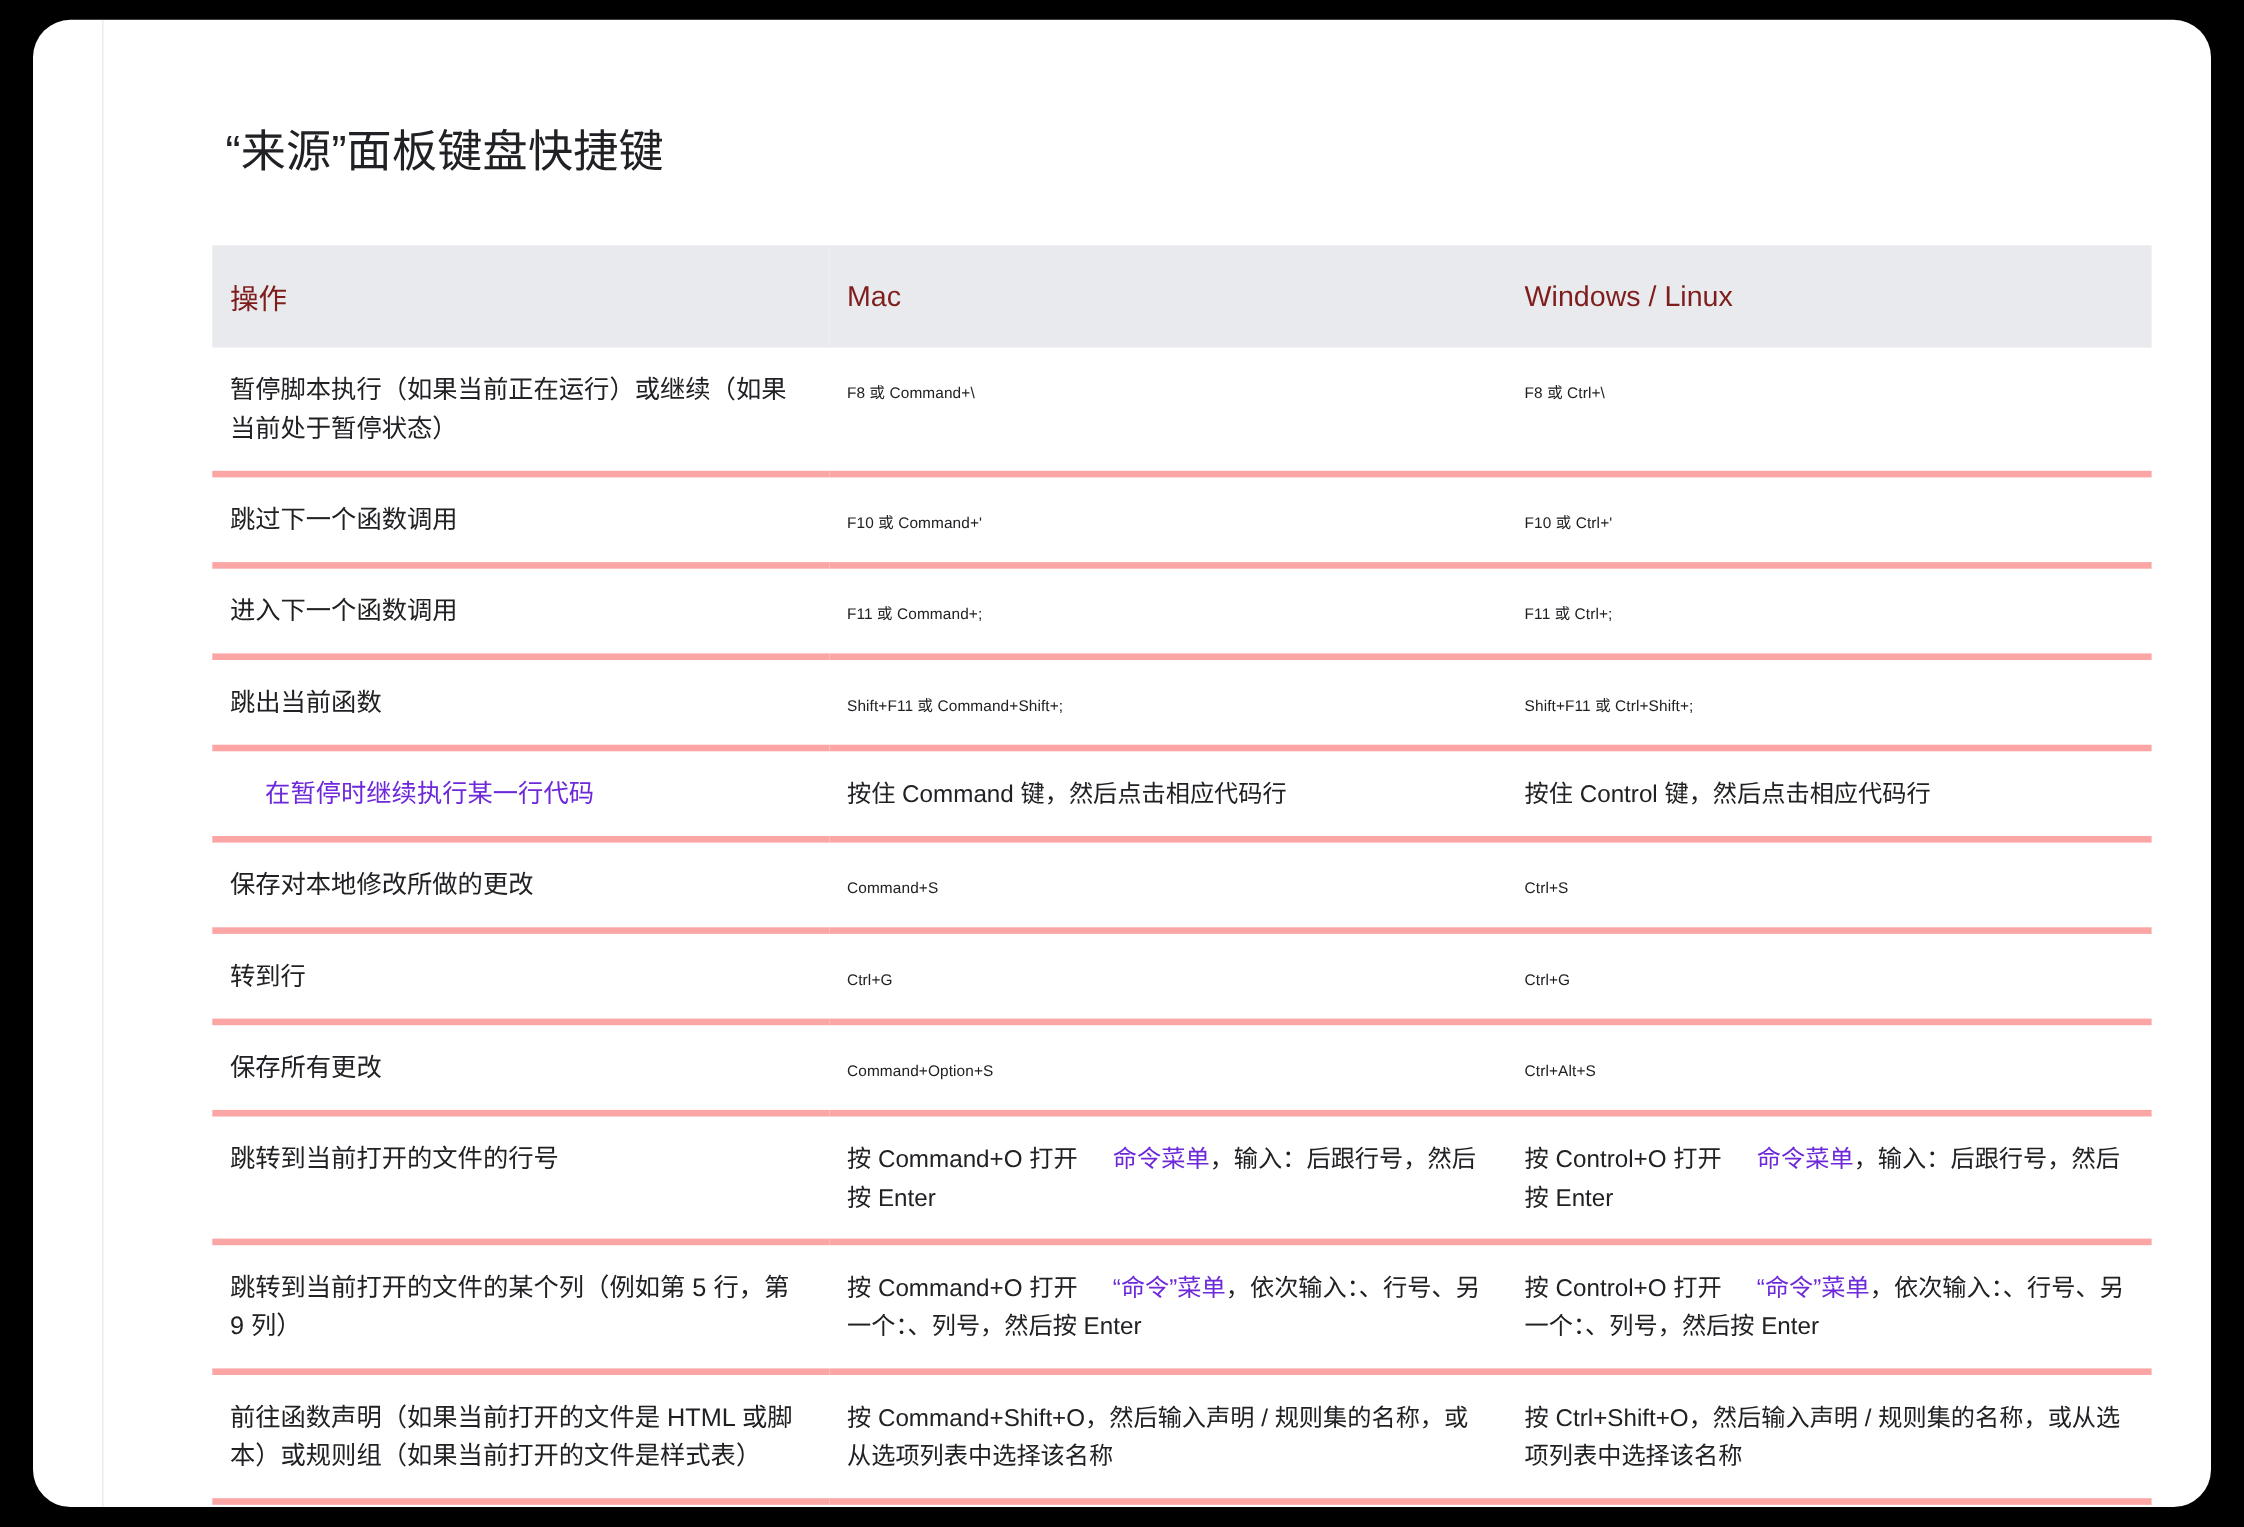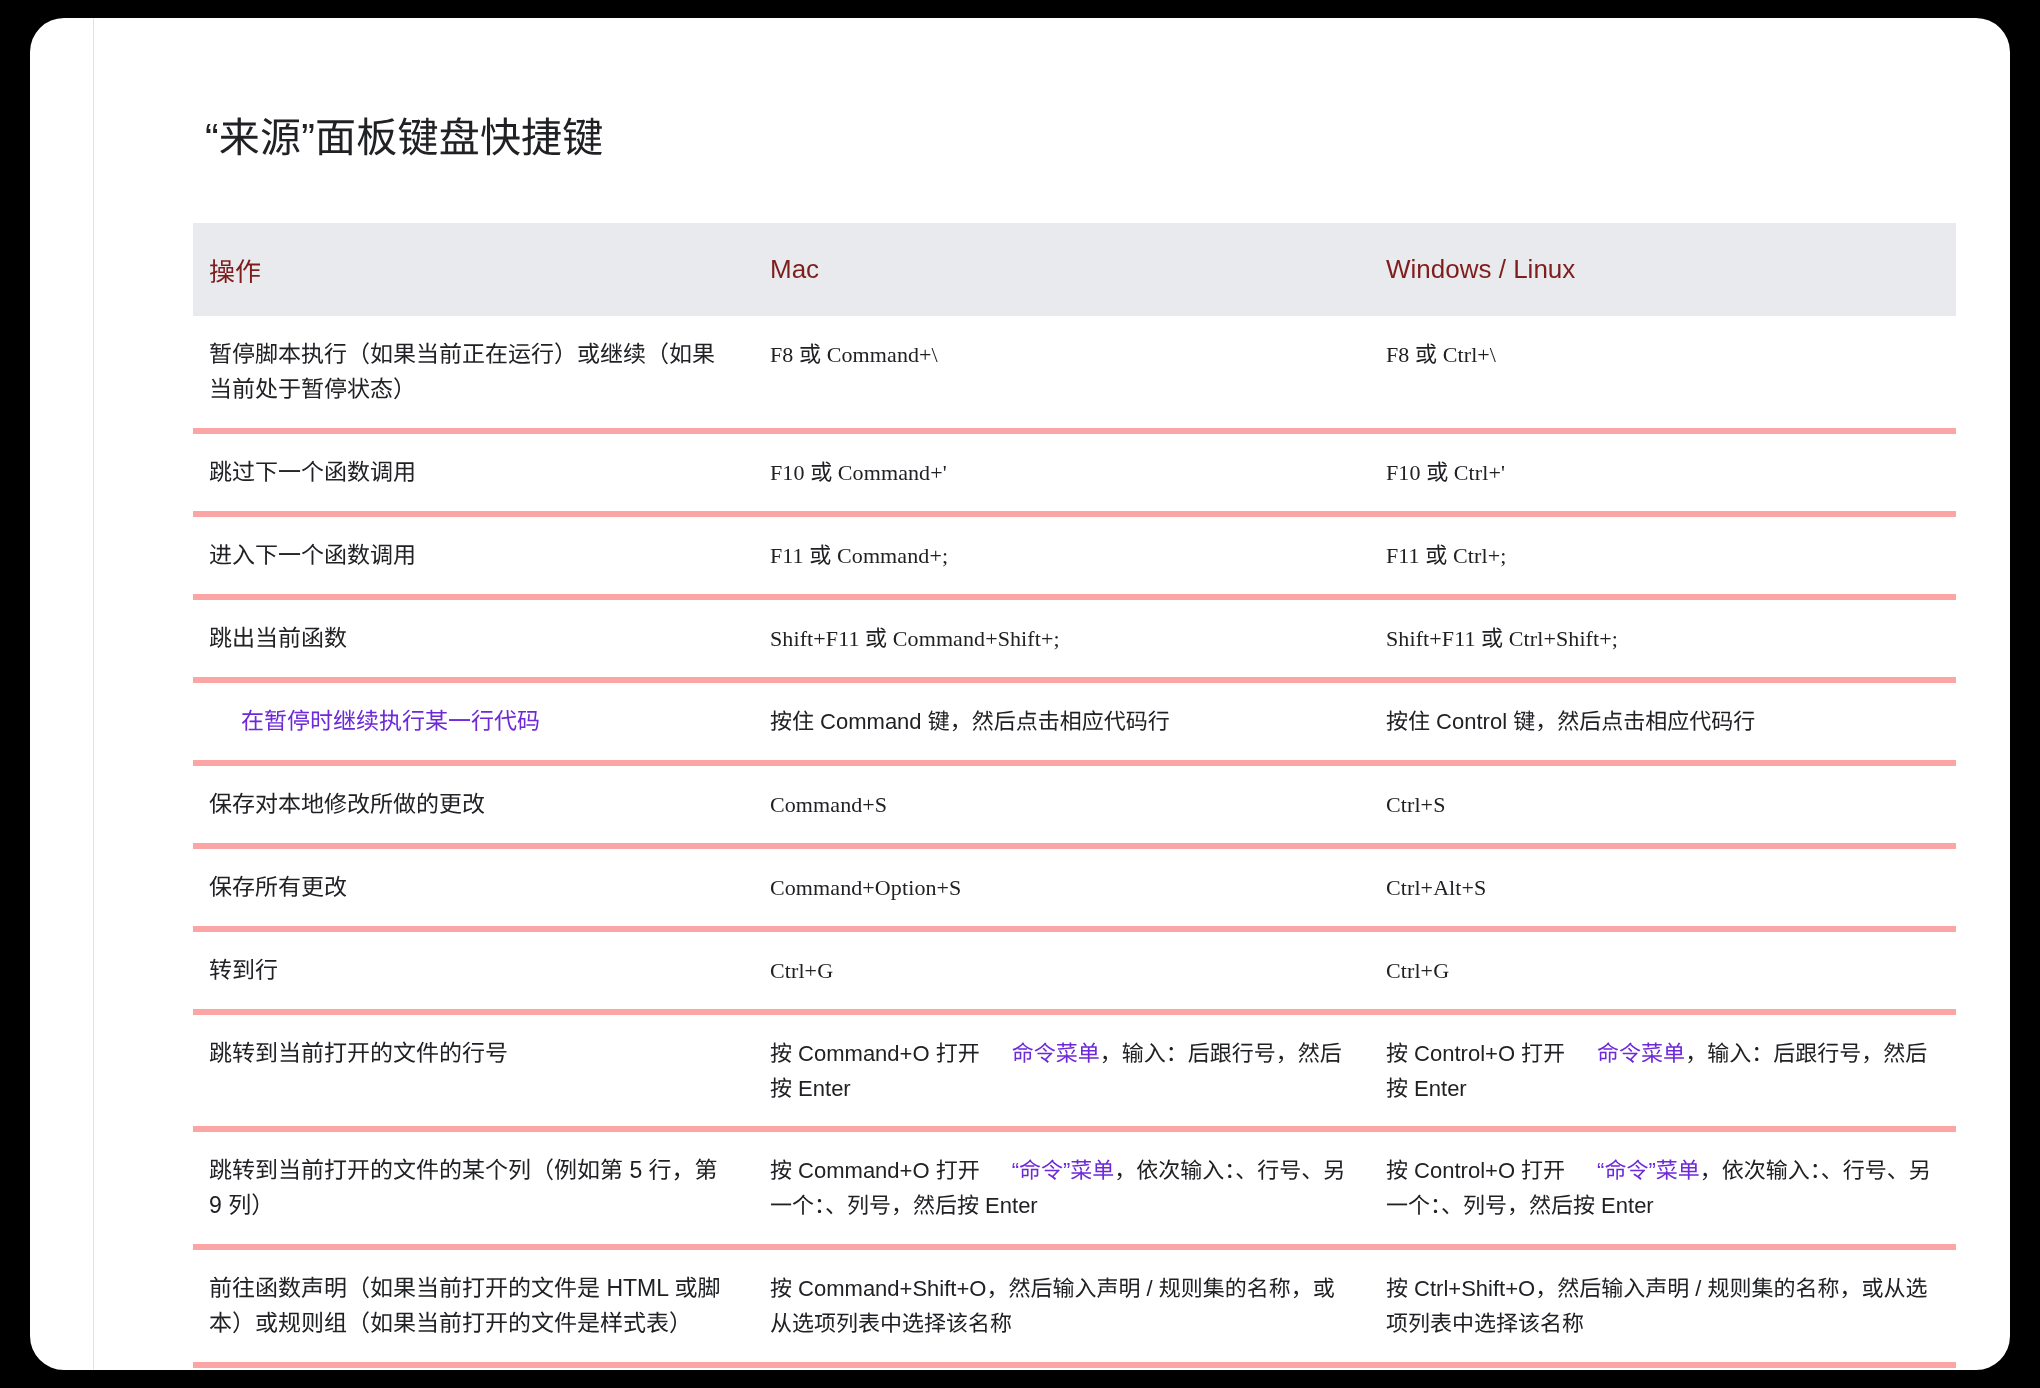--- a/index.html
+++ b/index.html
@@ -84,22 +84,22 @@
   table.shortcut-table tr:first-child td {
     border-top: none;
   }
   .cell-action { color: #202124; }
   .cell-action a, a.inline-link {
     color: #6d28d9;
     text-decoration: none;
     margin-left: 32px;
   }
   .mono {
-    font-family: Liberation Serif, serif;
-    font-size: 22px;
+    font-family: Liberation Sans, sans-serif;
+    font-size: 14px;
     letter-spacing: 0.1px;
   }
   .prose { font-size: 22px; }
 </style>
 </head>
 <body>
 
 <div class="page-frame">
   <div class="content-scroll">
     <div class="left-rule"></div>
@@ -139,28 +139,28 @@
               <td class="cell-action"><a class="inline-link">在暂停时继续执行某一行代码</a></td>
               <td><span class="prose">按住 Command 键，然后点击相应代码行</span></td>
               <td><span class="prose">按住 Control 键，然后点击相应代码行</span></td>
             </tr>
             <tr>
               <td class="cell-action"><span>保存对本地修改所做的更改</span></td>
               <td><span class="mono">Command+S</span></td>
               <td><span class="mono">Ctrl+S</span></td>
             </tr>
             <tr>
+              <td class="cell-action"><span>转到行</span></td>
+              <td><span class="mono">Ctrl+G</span></td>
+              <td><span class="mono">Ctrl+G</span></td>
+            </tr>
+            <tr>
               <td class="cell-action"><span>保存所有更改</span></td>
               <td><span class="mono">Command+Option+S</span></td>
               <td><span class="mono">Ctrl+Alt+S</span></td>
-            </tr>
-            <tr>
-              <td class="cell-action"><span>转到行</span></td>
-              <td><span class="mono">Ctrl+G</span></td>
-              <td><span class="mono">Ctrl+G</span></td>
             </tr>
             <tr>
               <td class="cell-action"><span>跳转到当前打开的文件的行号</span></td>
               <td><span class="prose"><span>按 Command+O 打开</span><a class="inline-link">命令菜单</a><span>，输入：后跟行号，然后按 Enter</span></span></td>
               <td><span class="prose"><span>按 Control+O 打开</span><a class="inline-link">命令菜单</a><span>，输入：后跟行号，然后按 Enter</span></span></td>
             </tr>
             <tr>
               <td class="cell-action"><span>跳转到当前打开的文件的某个列（例如第 5 行，第 9 列）</span></td>
               <td><span class="prose"><span>按 Command+O 打开</span><a class="inline-link">“命令”菜单</a><span>，依次输入：、行号、另一个：、列号，然后按 Enter</span></span></td>
               <td><span class="prose"><span>按 Control+O 打开</span><a class="inline-link">“命令”菜单</a><span>，依次输入：、行号、另一个：、列号，然后按 Enter</span></span></td>

